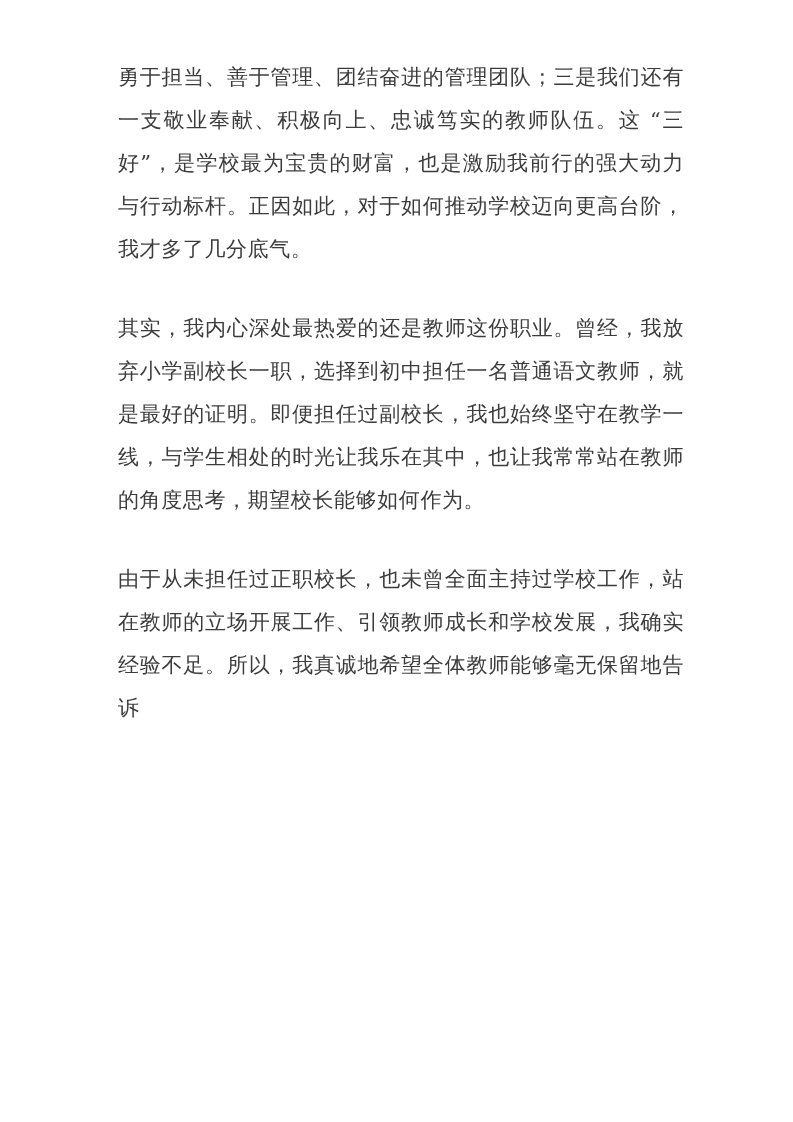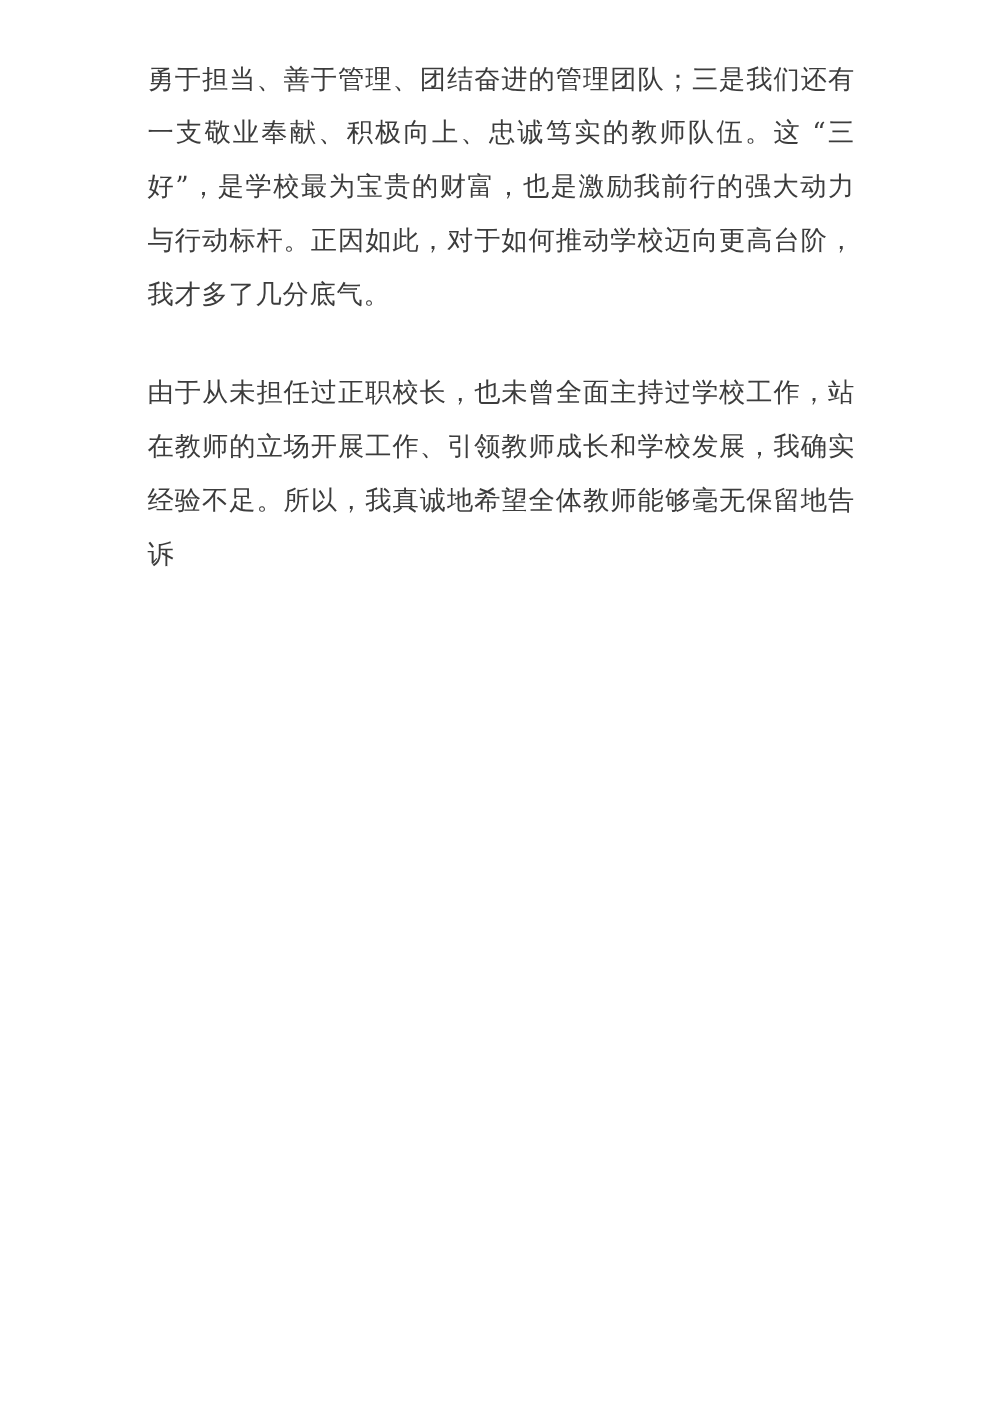--- a/index.html
+++ b/index.html
@@ -10,34 +10,35 @@
   body {
     width: 793px;
     height: 1122px;
     overflow: hidden;
   }
   .page {
     box-sizing: border-box;
     width: 793px;
     height: 1122px;
     background: #ffffff;
-    padding: 42px 109px 0 118px;
+    padding: 56px 109px 0 118px;
     overflow: hidden;
   }
   .page p {
     margin: 0 0 36px 0;
     font-family: "DejaVu Serif", serif;
     font-size: 21px;
     line-height: 43px;
     letter-spacing: 0.6px;
     color: #3c3c3c;
     text-align: justify;
     text-justify: inter-ideograph;
     word-break: normal;
   }
 </style>
 </head>
 <body>
 
 <div class="page">
   <p>勇于担当、善于管理、团结奋进的管理团队；三是我们还有一支敬业奉献、积极向上、忠诚笃实的教师队伍。这 “三好”，是学校最为宝贵的财富，也是激励我前行的强大动力与行动标杆。正因如此，对于如何推动学校迈向更高台阶，我才多了几分底气。</p>
+  <p>其实，我内心深处最热爱的还是教师这份职业。曾经，我放弃小学副校长一职，选择到初中担任一名普通语文教师，就是最好的证明。即便担任过副校长，我也始终坚守在教学一线，与学生相处的时光让我乐在其中，也让我常常站在教师的角度思考，期望校长能够如何作为。</p>
   <p>由于从未担任过正职校长，也未曾全面主持过学校工作，站在教师的立场开展工作、引领教师成长和学校发展，我确实经验不足。所以，我真诚地希望全体教师能够毫无保留地告诉</p>
 </div>
 
 </body></html>

